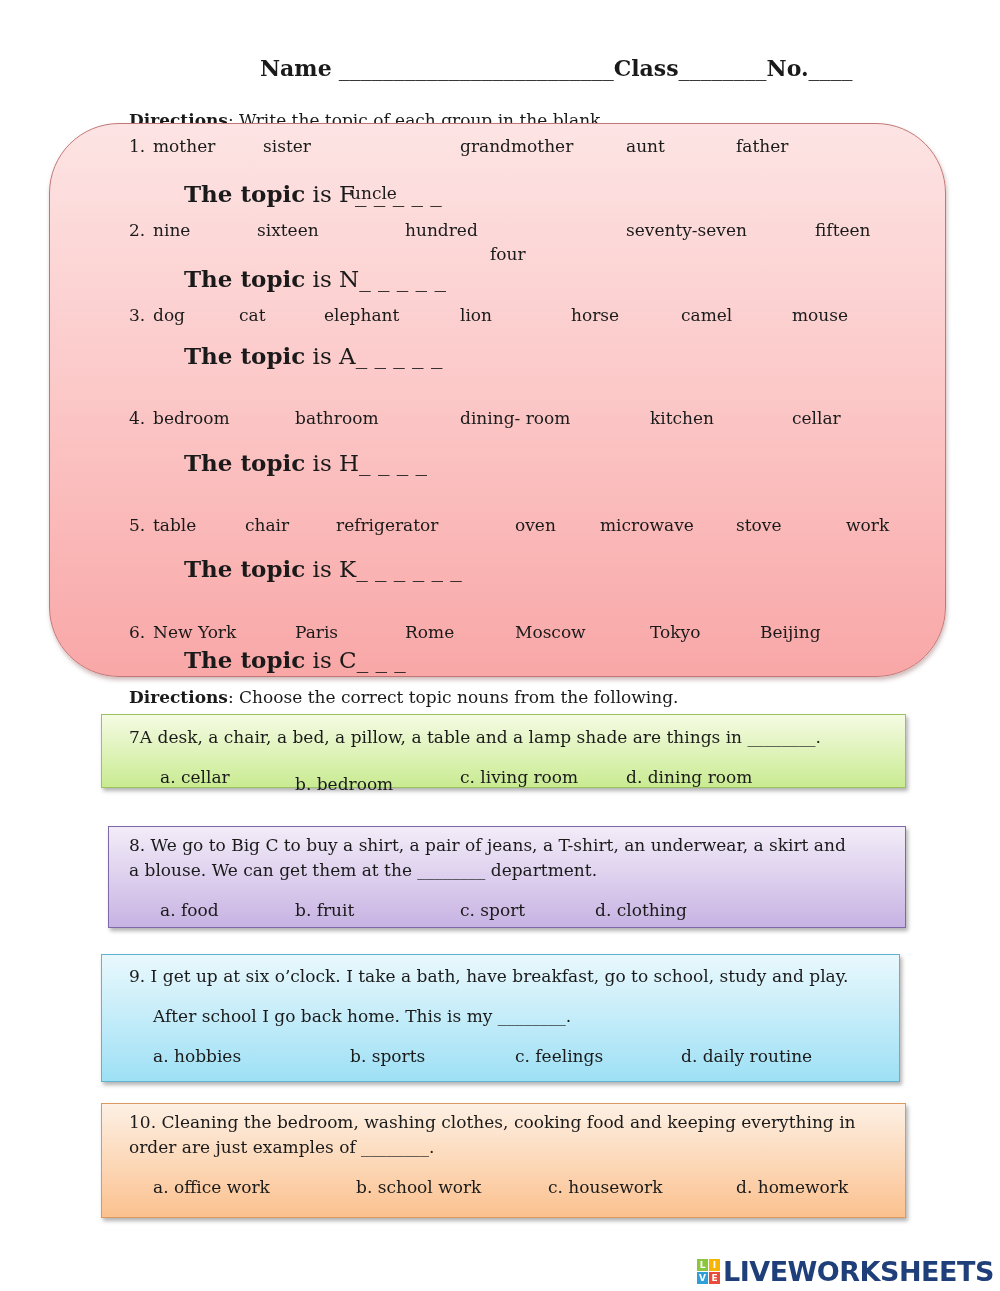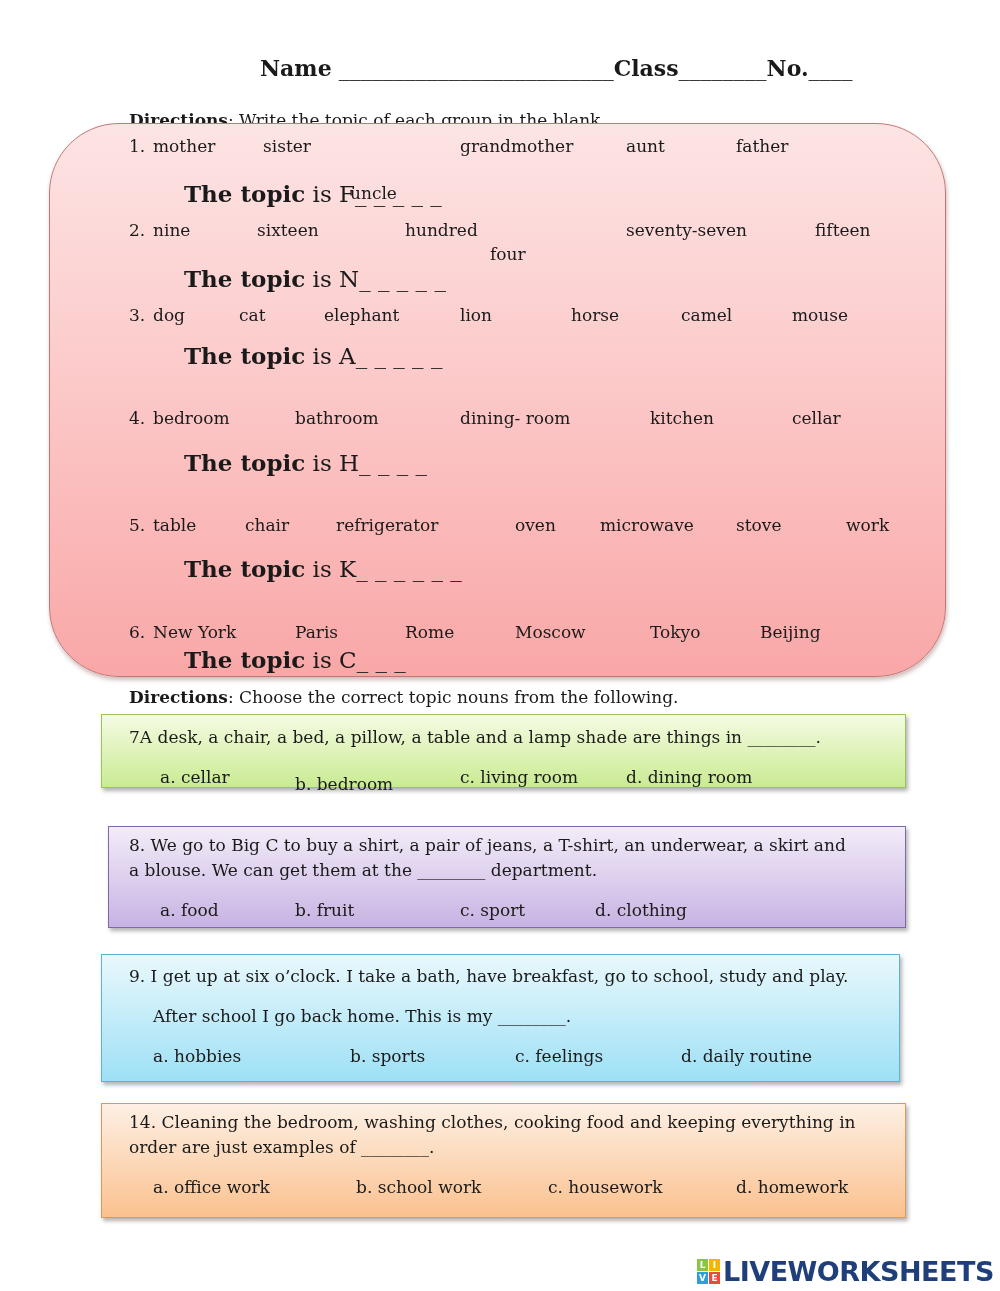--- a/index.html
+++ b/index.html
@@ -130,21 +130,21 @@
 
 <div class="qbox blue"></div>
 <span class="qt" style="left:129px;top:966px;">9. I get up at six o’clock. I take a bath, have breakfast, go to school, study and play.</span>
 <span class="qt" style="left:153px;top:1006px;">After school I go back home. This is my ________.</span>
 <span class="qt" style="left:153px;top:1046px;">a. hobbies</span>
 <span class="qt" style="left:350px;top:1046px;">b. sports</span>
 <span class="qt" style="left:515px;top:1046px;">c. feelings</span>
 <span class="qt" style="left:681px;top:1046px;">d. daily routine</span>
 
 <div class="qbox orange"></div>
-<span class="qt" style="left:129px;top:1112px;">14. Cleaning the bedroom, washing clothes, cooking food and keeping everything in</span>
+<span class="qt" style="left:129px;top:1112px;">10. Cleaning the bedroom, washing clothes, cooking food and keeping everything in</span>
 <span class="qt" style="left:129px;top:1137px;">order are just examples of ________.</span>
 <span class="qt" style="left:153px;top:1177px;">a. office work</span>
 <span class="qt" style="left:356px;top:1177px;">b. school work</span>
 <span class="qt" style="left:548px;top:1177px;">c. housework</span>
 <span class="qt" style="left:736px;top:1177px;">d. homework</span>
 
 <div class="logo">
   <div class="live-grid">
     <span style="background:#8cc63f;">L</span>
     <span style="background:#f7b500;">I</span>

